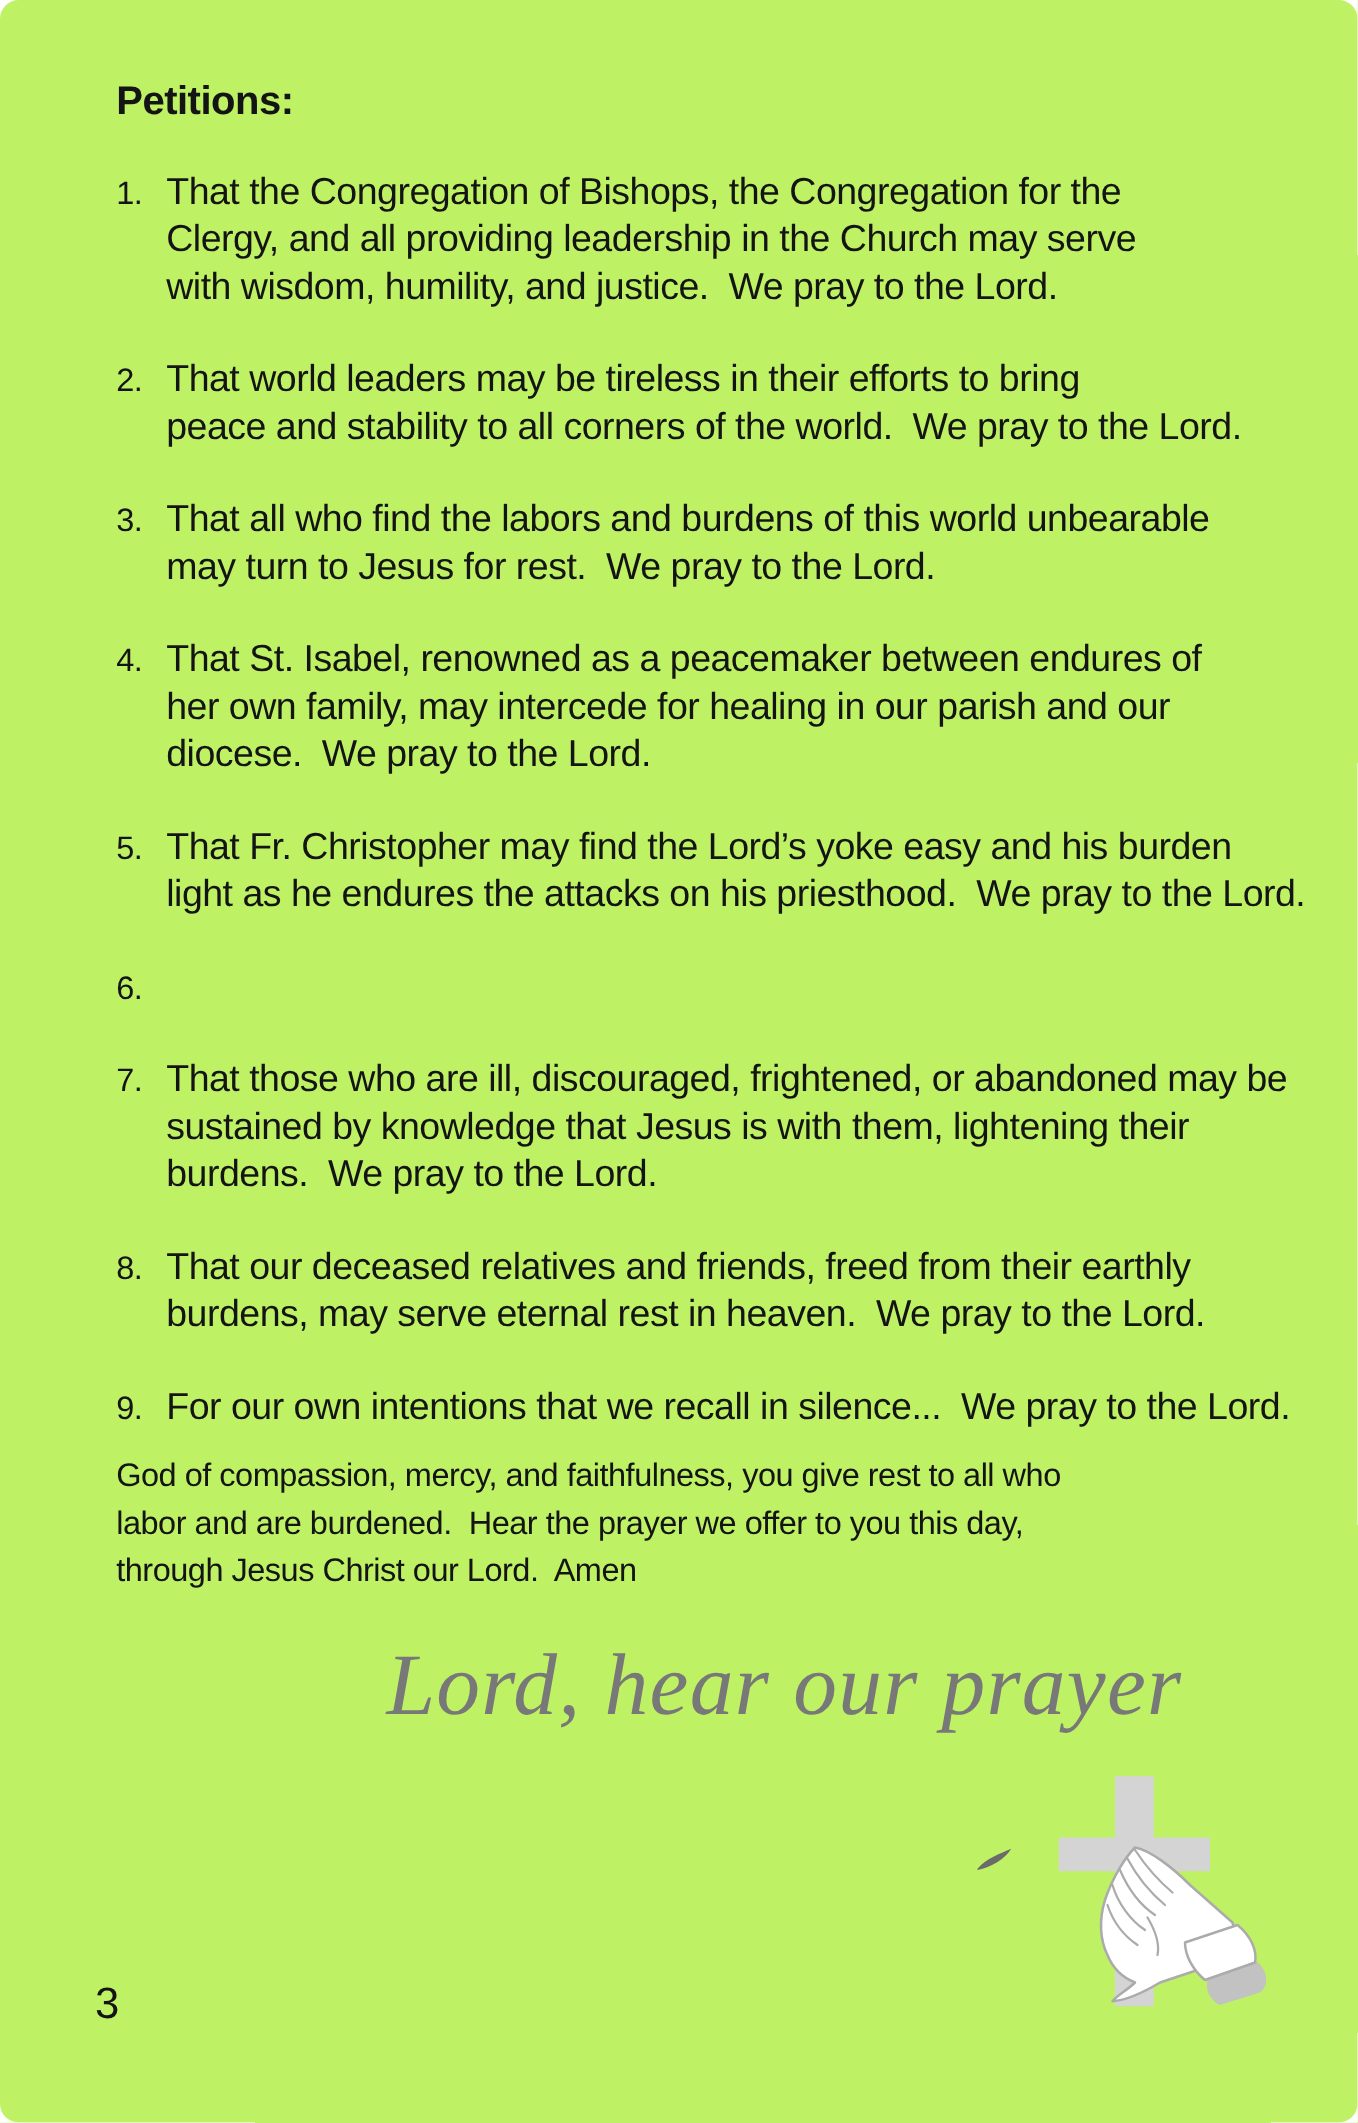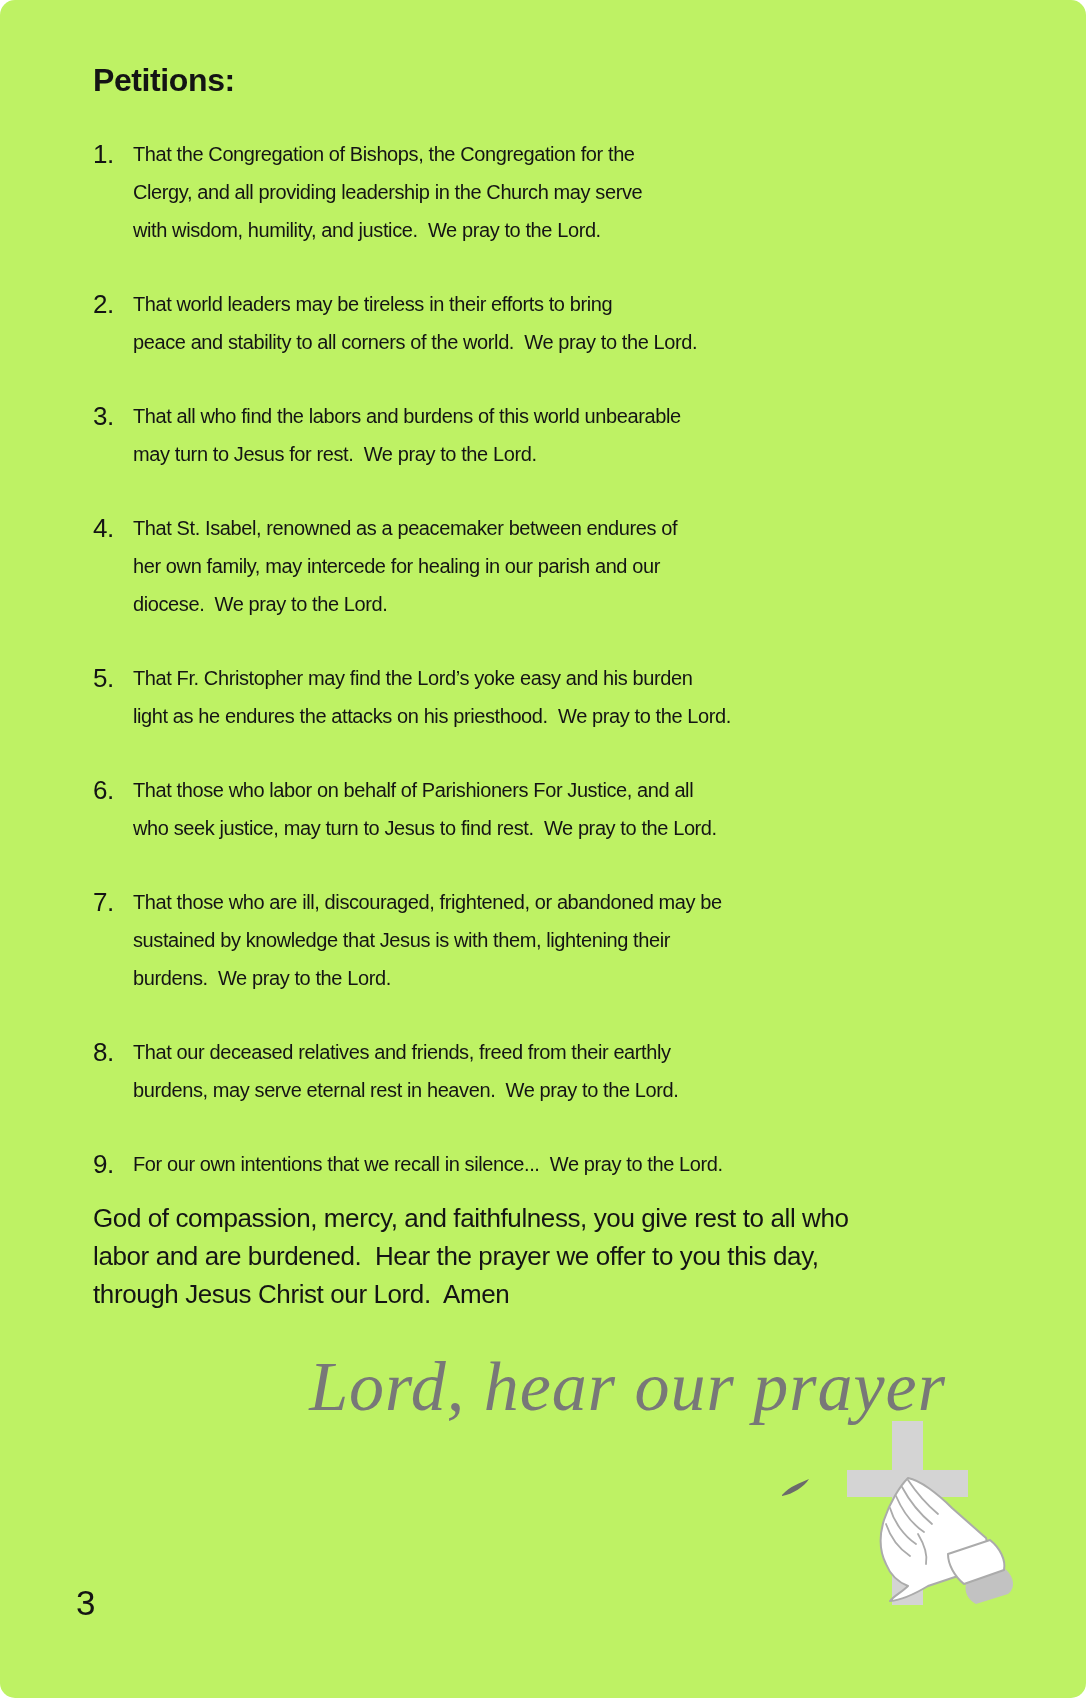--- a/index.html
+++ b/index.html
@@ -33,21 +33,21 @@
     margin-top: 36px;
   }
   .petition .num {
     width: 40px;
     flex-shrink: 0;
     font-size: 26px;
     line-height: 38px;
     letter-spacing: -0.4px;
   }
   .petition .text {
-    font-size: 20px;
+    font-size: 30px;
     line-height: 38px;
     letter-spacing: -0.4px;
     white-space: pre;
   }
   .closing { margin-top: 16px; }
   .response {
     margin: 24px 0 0 92px;
     font-family: "Liberation Serif", "DejaVu Serif", serif;
     font-style: italic;
     font-size: 70px;
@@ -101,22 +101,20 @@
 her own family, may intercede for healing in our parish and our
 diocese.  We pray to the Lord.</span>
     </div>
     <div class="petition">
       <span class="num">5.</span>
       <span class="text">That Fr. Christopher may find the Lord’s yoke easy and his burden
 light as he endures the attacks on his priesthood.  We pray to the Lord.</span>
     </div>
     <div class="petition">
       <span class="num">6.</span>
-      <span class="text">That those who labor on behalf of Parishioners For Justice, and all
-who seek justice, may turn to Jesus to find rest.  We pray to the Lord.</span>
     </div>
     <div class="petition">
       <span class="num">7.</span>
       <span class="text">That those who are ill, discouraged, frightened, or abandoned may be
 sustained by knowledge that Jesus is with them, lightening their
 burdens.  We pray to the Lord.</span>
     </div>
     <div class="petition">
       <span class="num">8.</span>
       <span class="text">That our deceased relatives and friends, freed from their earthly

